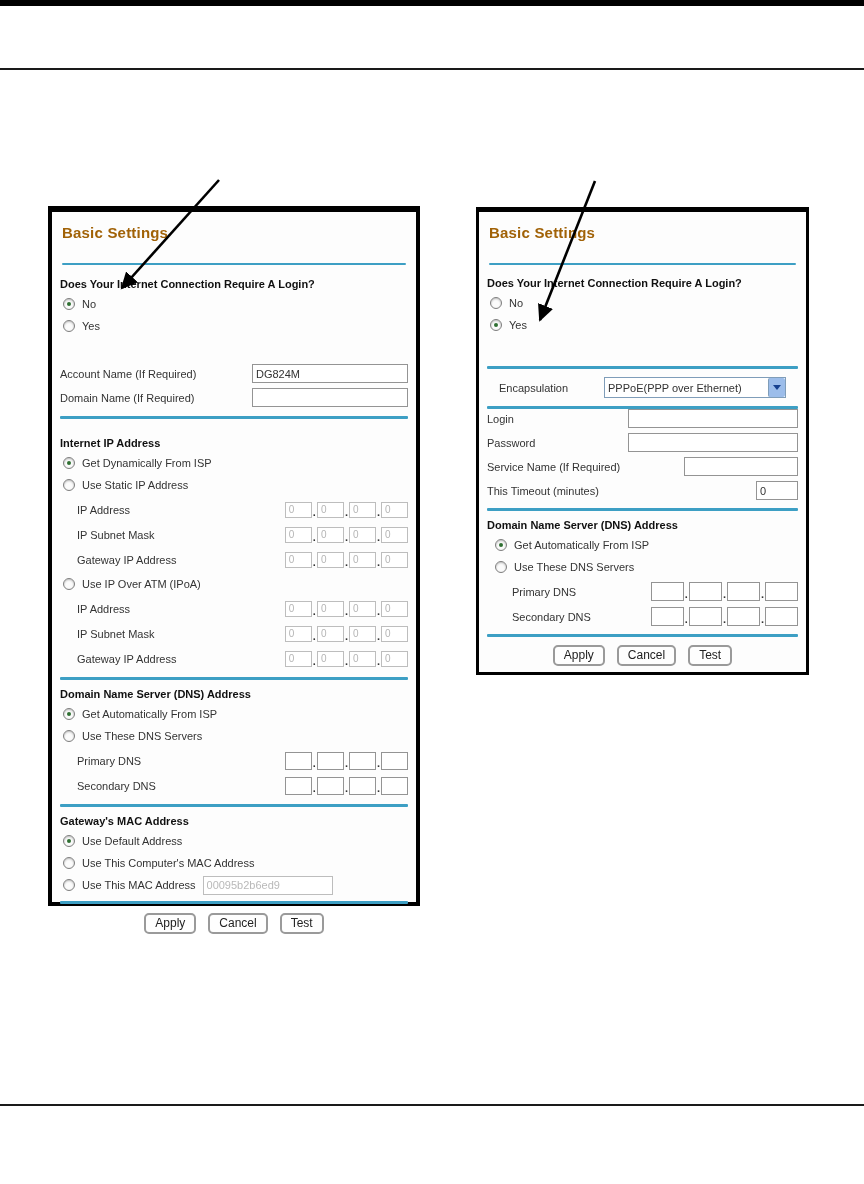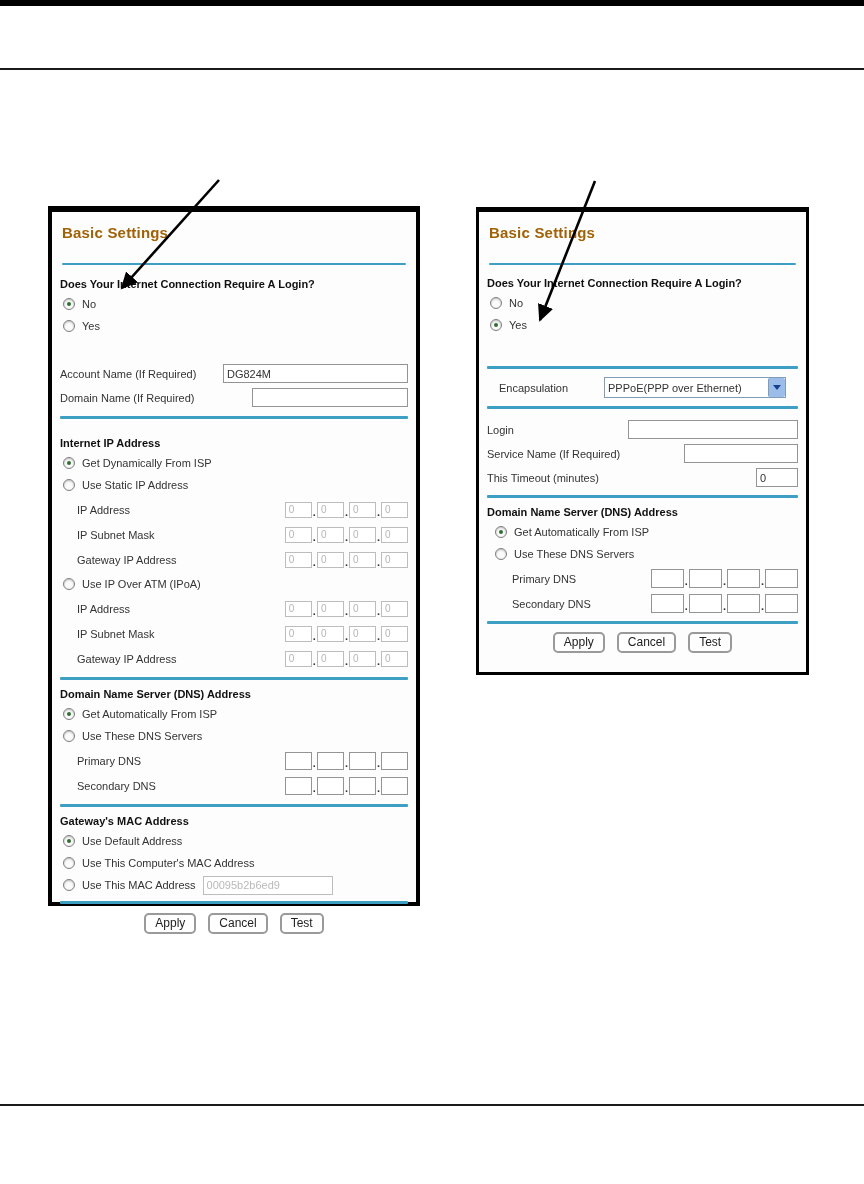--- a/index.html
+++ b/index.html
@@ -88,21 +88,21 @@
       <span class="radio sel"></span>
       <span>No</span>
     </div>
     <div class="radio-row">
       <span class="radio"></span>
       <span>Yes</span>
     </div>
 
     <div class="field-row" style="margin-top:30px;">
       <span>Account Name  (If Required)</span>
-      <input class="text-input spacer" style="width: 185px;" value="DG824M">
+      <input class="text-input spacer" style="width: 156px;" value="DG824M">
     </div>
     <div class="field-row">
       <span>Domain Name  (If Required)</span>
       <input class="text-input spacer" style="width: 156px;" value="">
     </div>
 
     <div class="tdiv" style="margin:9px 0 0 0;"></div>
     <div class="sec-h" style="margin-top:18px;">Internet IP Address</div>
 
     <div class="radio-row">
@@ -276,22 +276,26 @@
       <span>Encapsulation</span>
       <div class="select">
         <span class="sel-text">PPPoE(PPP over Ethernet)</span>
         <span class="sel-arrow">
             <i class="tri"></i>
           </span>
       </div>
     </div>
     <div class="tdiv" style="margin:1px 0 0 0;"></div>
 
-    <div class="field-row" style="margin-top:11px;gap:36px;">
+    <div class="field-row" style="margin-top:0;gap:36px;">
       <span>Login</span>
+      <input class="text-input spacer" style="width: 170px;" value="">
+    </div>
+    <div class="field-row">
+      <span>Password</span>
       <input class="text-input spacer" style="width: 170px;" value="">
     </div>
     <div class="field-row">
       <span>Service Name  (If Required)</span>
       <input class="text-input spacer" style="width: 114px;" value="">
     </div>
     <div class="field-row">
       <span>This Timeout (minutes)</span>
       <input class="text-input spacer" style="width: 42px;" value="0">
     </div>

